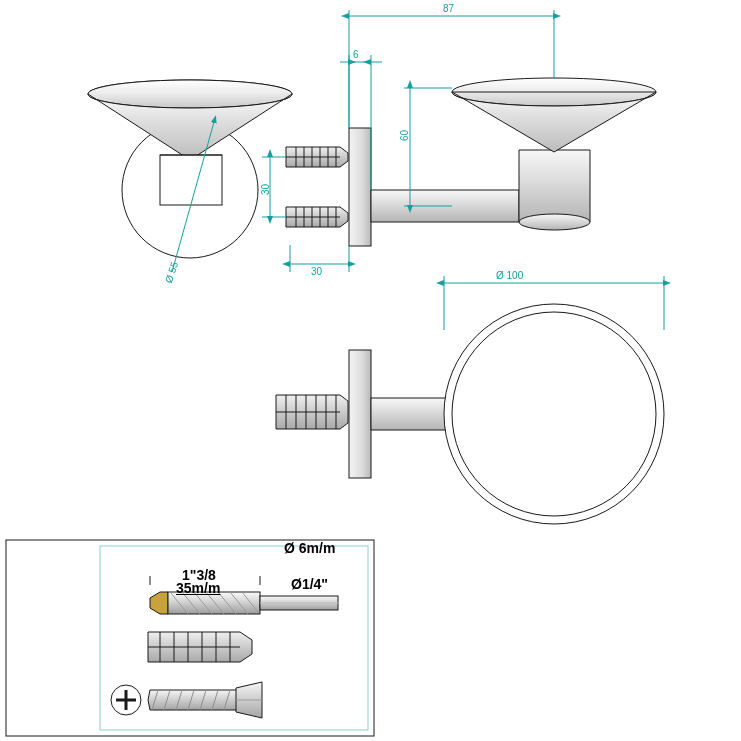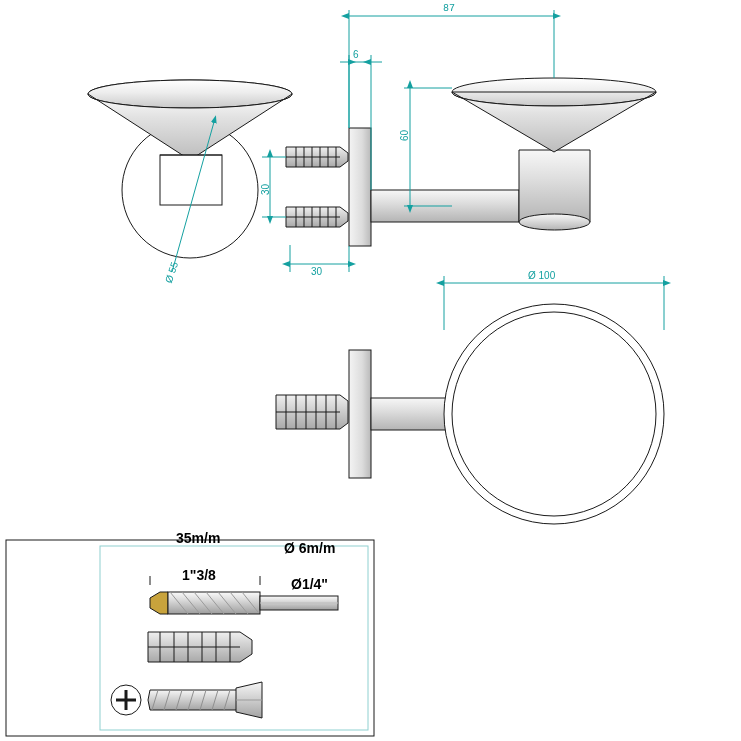--- a/index.html
+++ b/index.html
@@ -207,24 +207,24 @@
       <path d="M126 690 L126 710 M116 700 L136 700" stroke="#1a1a1a" stroke-width="3" fill="none"></path>
     </g>
 
     <g stroke="#1a1a1a" stroke-width="1" fill="none">
       <line x1="150" y1="585" x2="150" y2="576"></line>
       <line x1="260" y1="585" x2="260" y2="576"></line>
     </g>
   </g>
 </svg>
 
-<div class="lbl dimlbl teal" style="left:443px;top:3px;font-family:Liberation Mono, monospace;">87</div>
+<div class="lbl dimlbl teal" style="left:443px;top:3px;">87</div>
 <div class="lbl dimlbl teal" style="left:353px;top:49px;">6</div>
 <div class="lbl dimlbl teal" style="left:399px;top:141px;transform:rotate(-90deg);transform-origin:left top;">60</div>
 <div class="lbl dimlbl teal" style="left:260px;top:195px;transform:rotate(-90deg);transform-origin:left top;">30</div>
 <div class="lbl dimlbl teal" style="left:311px;top:266px;">30</div>
 <div class="lbl dimlbl teal" style="left:163px;top:281px;transform:rotate(-72deg);transform-origin:left top;">Ø 55</div>
-<div class="lbl dimlbl teal" style="left:528px;top:270px;">Ø 100</div>
-
-<div class="lbl kitbox-lbl" style="left:176px;top:530px;">35m/m</div>
+<div class="lbl dimlbl teal" style="left:496px;top:270px;">Ø 100</div>
+
+<div class="lbl kitbox-lbl" style="left:176px;top:580px;text-decoration:underline;">35m/m</div>
 <div class="lbl kitbox-lbl" style="left:182px;top:567px;">1"3/8</div>
 <div class="lbl kitbox-lbl" style="left:284px;top:540px;text-align:right;">Ø 6m/m</div>
 <div class="lbl kitbox-lbl" style="left:291px;top:576px;">Ø1/4"</div>
 
 </body></html>

